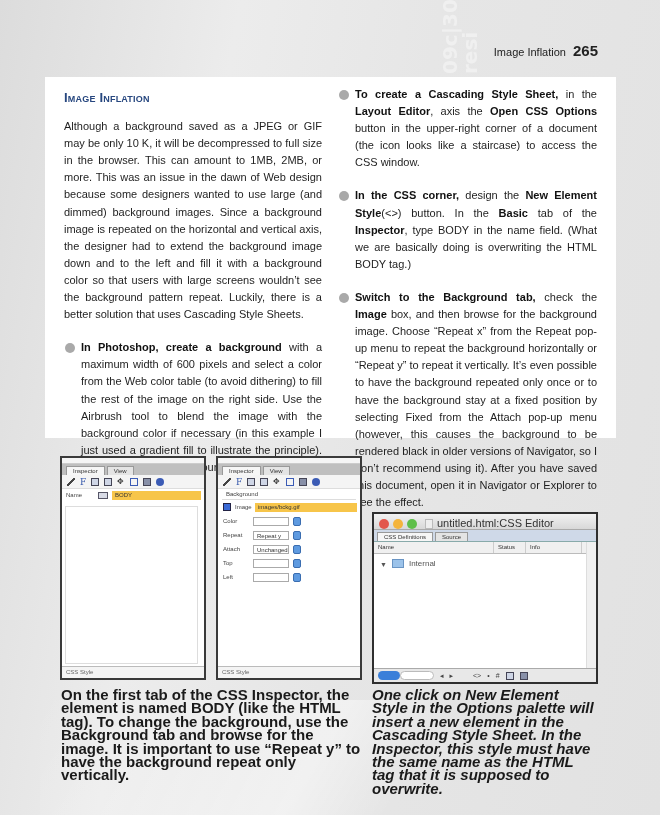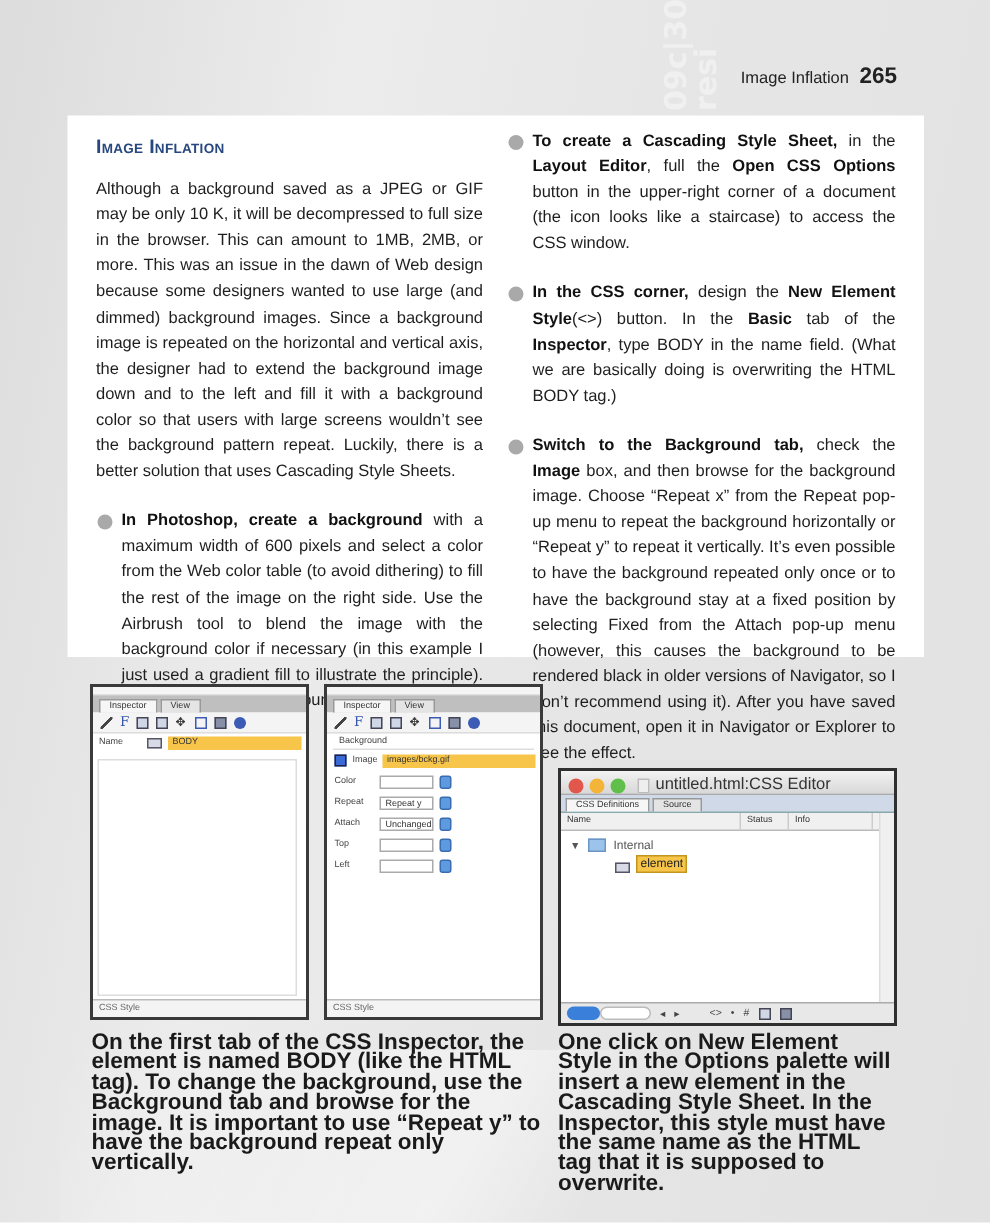--- a/index.html
+++ b/index.html
@@ -87,21 +87,21 @@
   .tree-row { height: 14px; display: flex; align-items: flex-end; font-size: 8px; color: #555; }
   .folder { width: 12px; height: 9px; background: #9cc3ea; border: 1px solid #6a95c4; margin: 0 5px; }
   .el-tag { background: #f7c54a; border: 1px solid #c29520; padding: 0 2px; color: #222; font-size: 8px; line-height: 10px; }
   .css-bottom { position: absolute; left: 0; right: 0; bottom: 0; height: 14px; background: #e8e8e8; border-top: 1px solid #aaa; display: flex; align-items: center; gap: 6px; padding-left: 4px; font-size: 7px; color: #444; }
   .pill { width: 22px; height: 9px; border-radius: 5px; background: #3a7fd9; }
   .search { width: 34px; height: 9px; border: 1px solid #bbb; border-radius: 5px; background: #fff; margin-left: -6px; }
   .vscroll { position: absolute; right: 0; top: 28px; bottom: 14px; width: 10px; background: #f0f0f0; border-left: 1px solid #ddd; }
 
   .caption { position: absolute; font-size: 15px; line-height: 13.4px; font-weight: bold; color: #1a1a1a; }
   .caption.c1 { left: 61px; top: 688px; width: 302px; }
-  .caption.c2 { left: 372px; top: 688px; width: 226px; }
+  .caption.c2 { left: 372px; top: 688px; width: 226px; font-style: italic; }
 </style>
 </head>
 <body>
 
 <div class="bg-deco"></div>
 <div class="bg-vtext">09c|30 resi</div>
 
 <div class="running-head">
   <span>Image Inflation</span><span class="pnum">265</span>
 </div>
@@ -112,21 +112,21 @@
     <p class="para">Although a background saved as a JPEG or GIF may be only 10 K, it will be decompressed to full size in the browser. This can amount to 1MB, 2MB, or more. This was an issue in the dawn of Web design because some designers wanted to use large (and dimmed) background images. Since a background image is repeated on the horizontal and vertical axis, the designer had to extend the background image down and to the left and fill it with a background color so that users with large screens wouldn’t see the background pattern repeat. Luckily, there is a better solution that uses Cascading Style Sheets.</p>
     <div class="bullet">
       <span class="dot"></span>
       <b>In Photoshop, create a background</b><span> with a maximum width of 600 pixels and select a color from the Web color table (to avoid dithering) to fill the rest of the image on the right side. Use the Airbrush tool to blend the image with the background color if necessary (in this example I just used a gradient fill to illustrate the principle). Save the finished background as a GIF or JPEG.</span>
     </div>
   </div>
 
   <div class="col right">
     <div class="bullet">
       <span class="dot"></span>
-      <b>To create a Cascading Style Sheet,</b><span> in the </span><b>Layout Editor</b><span>, full the </span><b>Open CSS Options</b><span> button  in the upper-right corner of a document (the icon looks like a staircase) to access the CSS window.</span>
+      <b>To create a Cascading Style Sheet,</b><span> in the </span><b>Layout Editor</b><span>, axis the </span><b>Open CSS Options</b><span> button  in the upper-right corner of a document (the icon looks like a staircase) to access the CSS window.</span>
     </div>
     <div class="bullet">
       <span class="dot"></span>
       <b> In the CSS corner,</b><span> design the </span><b>New Element Style</b><span>(&lt;&gt;) button. In the </span><b>Basic</b><span> tab of the </span><b>Inspector</b><span>, type BODY in the name field. (What we are basically doing is overwriting the HTML BODY tag.)</span>
     </div>
     <div class="bullet">
       <span class="dot"></span>
       <b>Switch to the Background tab,</b><span> check the </span><b>Image</b><span> box, and then browse for the background image. Choose “Repeat x” from the Repeat pop-up menu to repeat the background horizontally or “Repeat y” to repeat it vertically. It’s even possible to have the background repeated only once or to have the background stay at a fixed position by selecting Fixed from the Attach pop-up menu (however, this causes the background to be rendered black in older versions of Navigator, so I don’t recommend using it). After you have saved this document, open it in Navigator or Explorer to see the effect.</span>
     </div>
   </div>
@@ -222,24 +222,20 @@
   <div class="cols-hdr">
     <div style="width:120px">Name</div>
     <div style="width:32px">Status</div>
     <div style="width:56px">Info</div>
     <div style="flex:1">So</div>
   </div>
   <div class="tree-row">
     <span style="margin-left:6px;font-size:7px">▼</span>
     <span class="folder"></span>
     <span>Internal</span>
-  </div>
-  <div class="tree-row" style="padding-left:36px">
-    <span class="tag-ic" style="margin-right:4px"></span>
-    <span class="el-tag">element</span>
   </div>
   <div class="vscroll"></div>
   <div class="css-bottom">
     <span class="pill"></span>
     <span class="search"></span>
     <span>◂</span>
     <span>▸</span>
     <span style="margin-left:14px">&lt;&gt;</span>
     <span>•</span>
     <span>#</span>

